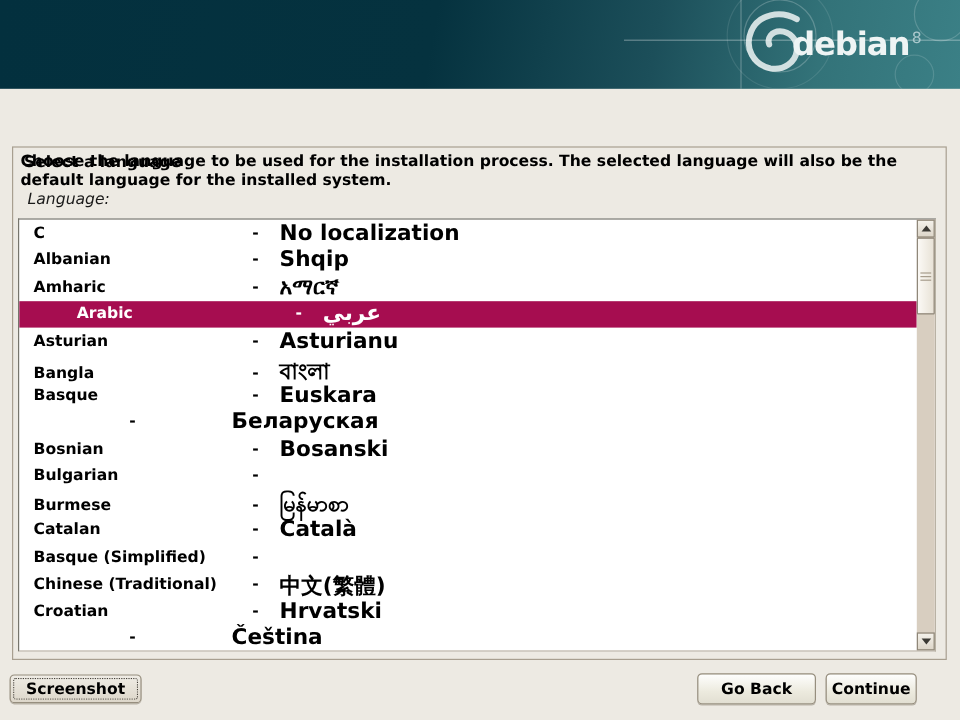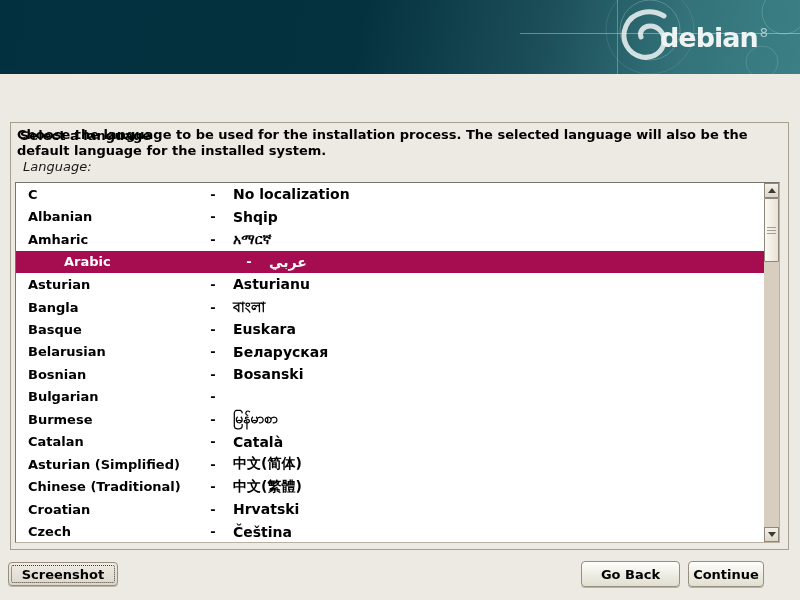--- a/index.html
+++ b/index.html
@@ -57,21 +57,21 @@
     border-right:1px solid #b9b2a4; border-bottom:1px solid #b9b2a4;
     display:flex;
   }
   .rows { width:748px; height:100%; overflow:hidden; }
   .lang-row {
     height:22.5px; display:grid; grid-template-columns:165px 40px auto;
     align-items:center; padding-left:12px;
     font-size:13px; font-weight:bold; cursor:default;
   }
   .lang-row .sep { text-align:center; }
-  .lang-row .native { font-size:14px; }
+  .lang-row .native { font-size:18px; }
   .lang-row.selected { background:#a60d50; color:#fff;padding-left:48px; }
 
   
   .scrollbar { width:15px; height:100%; background:#d8cec0; position:relative; }
   .sb-btn {
     position:absolute; left:0; width:15px; height:15px;
     background:linear-gradient(#f4f1ea,#ddd6c9);
     border:1px solid #8f8779; display:flex; align-items:center; justify-content:center;
   }
   .sb-btn.up { top:0; }
@@ -162,21 +162,20 @@
         <span class="name">Bangla</span>
         <span class="sep">-</span>
         <span class="native">বাংলা</span>
       </div>
       <div class="lang-row">
         <span class="name">Basque</span>
         <span class="sep">-</span>
         <span class="native">Euskara</span>
       </div>
       <div class="lang-row">
-        <span class="name">Belarusian</span>
         <span class="sep">-</span>
         <span class="native">Беларуская</span>
       </div>
       <div class="lang-row">
         <span class="name">Bosnian</span>
         <span class="sep">-</span>
         <span class="native">Bosanski</span>
       </div>
       <div class="lang-row">
         <span class="name">Bulgarian</span>
@@ -186,36 +185,34 @@
         <span class="name">Burmese</span>
         <span class="sep">-</span>
         <span class="native">မြန်မာစာ</span>
       </div>
       <div class="lang-row">
         <span class="name">Catalan</span>
         <span class="sep">-</span>
         <span class="native">Català</span>
       </div>
       <div class="lang-row">
-        <span class="name">Asturian (Simplified)</span>
-        <span class="sep">-</span>
-        <span class="native">中文(简体)</span>
+        <span class="name">Basque (Simplified)</span>
+        <span class="sep">-</span>
       </div>
       <div class="lang-row">
         <span class="name">Chinese (Traditional)</span>
         <span class="sep">-</span>
         <span class="native">中文(繁體)</span>
       </div>
       <div class="lang-row">
         <span class="name">Croatian</span>
         <span class="sep">-</span>
         <span class="native">Hrvatski</span>
       </div>
       <div class="lang-row">
-        <span class="name">Czech</span>
         <span class="sep">-</span>
         <span class="native">Čeština</span>
       </div>
     </div>
   <div class="scrollbar">
     <div class="sb-btn up">
         <div class="arrow a-up"></div>
       </div>
     <div class="sb-thumb">
       <div class="grip"></div>

